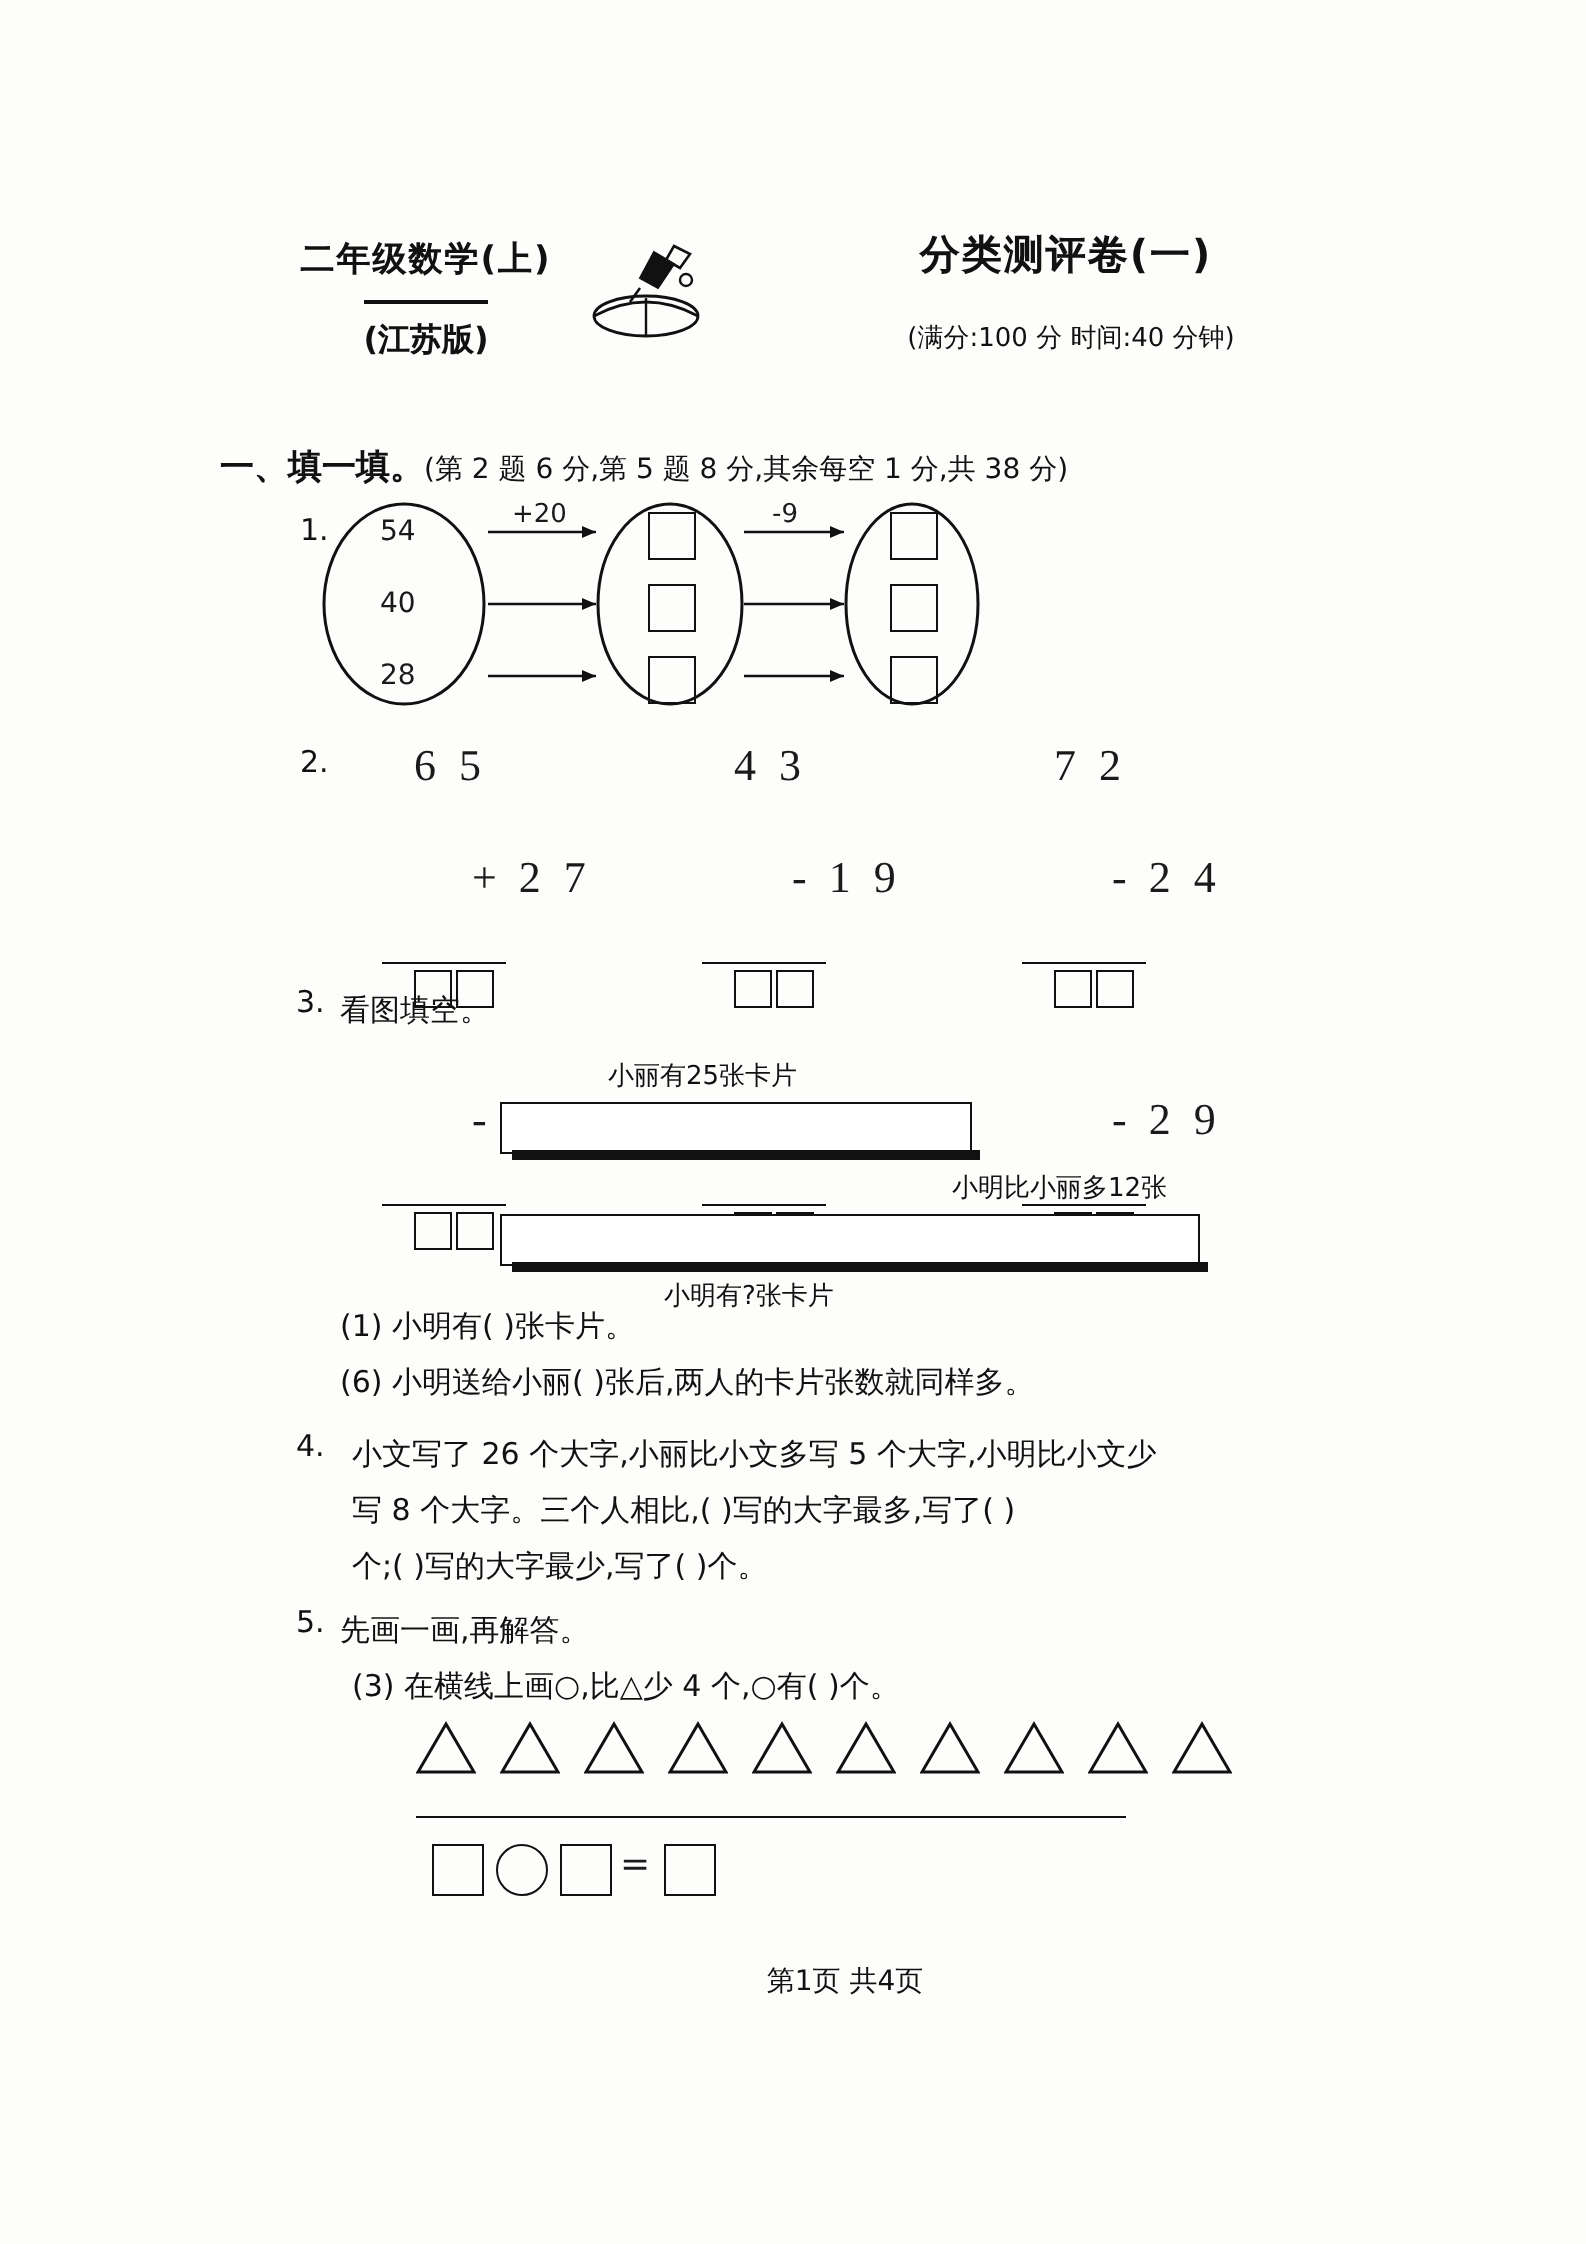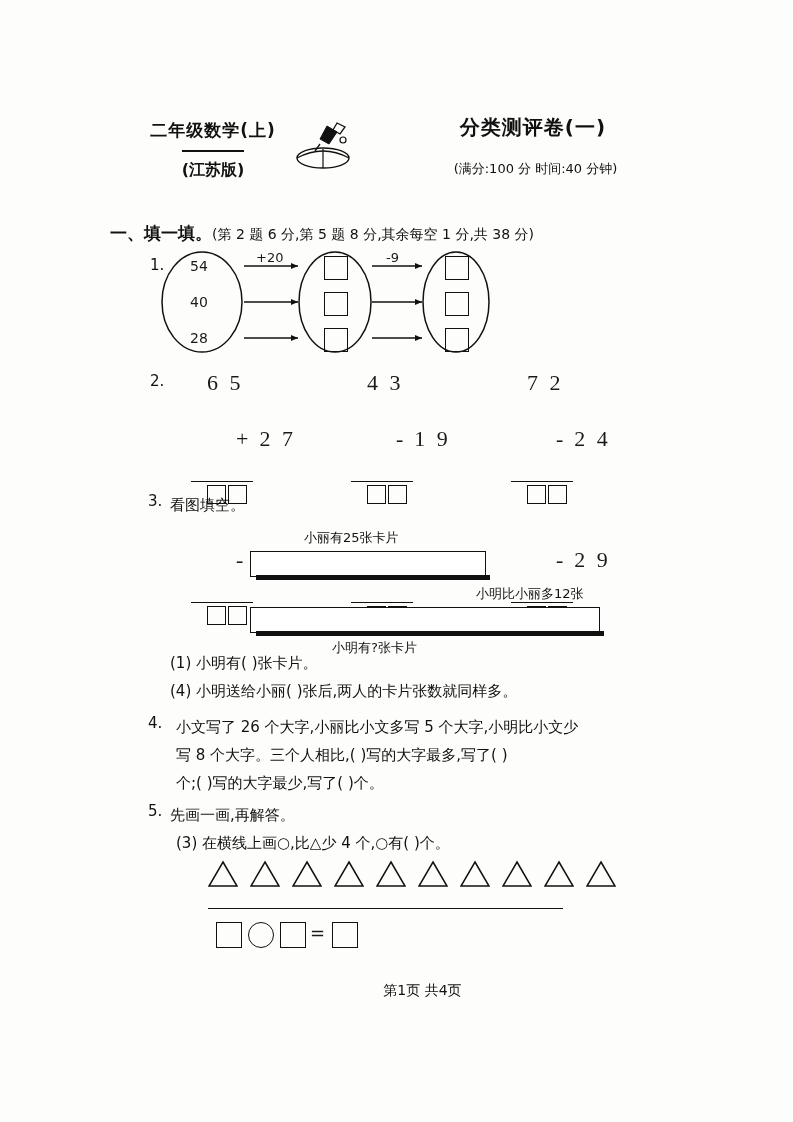--- a/index.html
+++ b/index.html
@@ -343,21 +343,21 @@
     <div class="bar-shadow" style="left:12px; top:46px; width:234px; height:5px;"></div>
 
     <div class="figtext" style="left:232px; top:56px;">小明比小丽多12张</div>
     <div class="bar" style="left:6px; top:78px; width:348px; height:24px;"></div>
     <div class="bar-shadow" style="left:12px; top:102px; width:348px; height:5px;"></div>
 
     <div class="figtext" style="left:88px; top:110px;">小明有?张卡片</div>
   </div>
 
   <div class="qtext" style="left:170px; top:650px;">(1) 小明有(        )张卡片。</div>
-  <div class="qtext" style="left:170px; top:678px;">(4) 小明送给小丽(        )张后,两人的卡片张数就同样多。</div>
+  <div class="qtext" style="left:170px; top:678px;">(6) 小明送给小丽(        )张后,两人的卡片张数就同样多。</div>
 
   <div class="qnum" style="left:148px; top:714px;">4.</div>
   <div class="qtext" style="left:176px; top:714px;">小文写了 26 个大字,小丽比小文多写 5 个大字,小明比小文少</div>
   <div class="qtext" style="left:176px; top:742px;">写 8 个大字。三个人相比,(        )写的大字最多,写了(        )</div>
   <div class="qtext" style="left:176px; top:770px;">个;(        )写的大字最少,写了(        )个。</div>
 
   <div class="qnum" style="left:148px; top:802px;">5.</div>
   <div class="qtext" style="left:170px; top:802px;">先画一画,再解答。</div>
   <div class="qtext" style="left:176px; top:830px;">(3) 在横线上画○,比△少 4 个,○有(        )个。</div>
 

